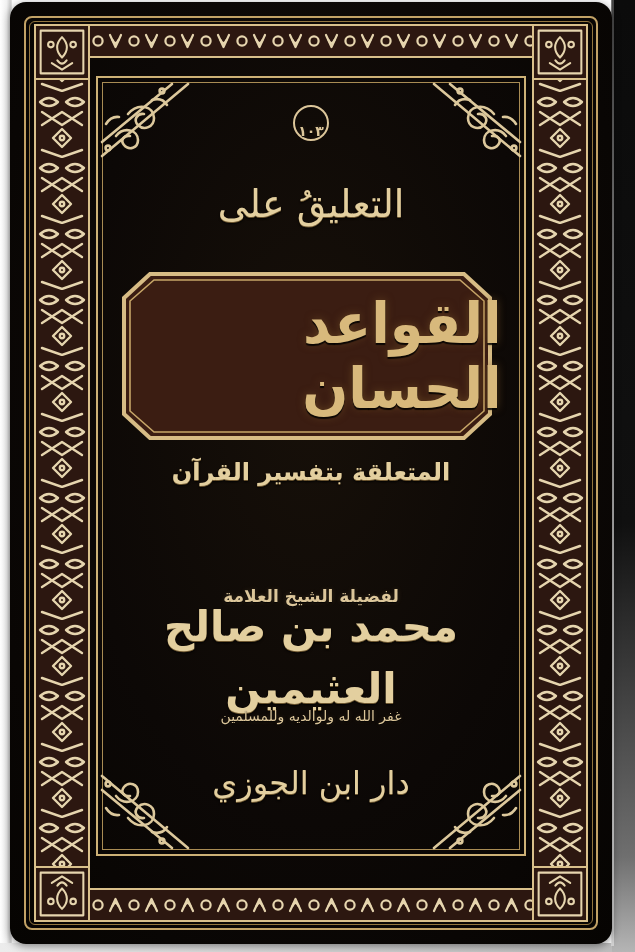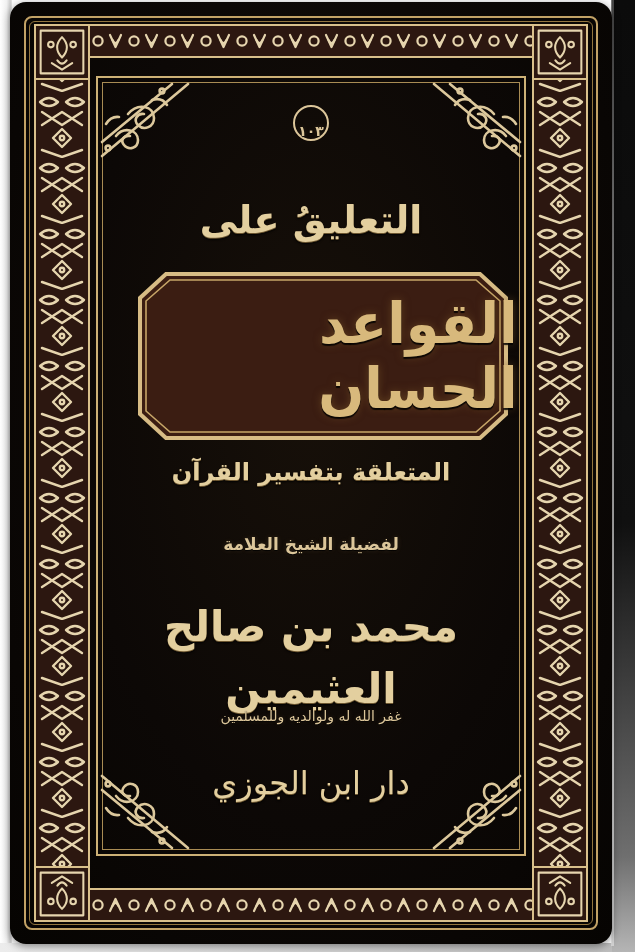--- a/index.html
+++ b/index.html
@@ -57,31 +57,31 @@
     color:#dcc globalization;}
   .gold-soft{color:#dcc69a;text-shadow:0 1px 1px rgba(0,0,0,.9),0 0 5px rgba(220,190,130,.18);}
   .gold-strong{color:#e3cf9f;text-shadow:0 1px 0 #6b5530,0 2px 2px rgba(0,0,0,.9);}
 
   .series-row{top:100px;height:42px;display:flex;align-items:center;justify-content:center;gap:9px;
     font-size:16px;font-weight:bold;}
   .series-badge{display:inline-flex;align-items:flex-end;justify-content:center;
     width:32px;height:32px;border:2px solid #dcc69a;border-radius:50%;
     font-size:14px;font-weight:bold;color:#dcc69a;flex:0 0 auto;}
 
-  .pre-title{top:196px;font-size:38px;font-weight:bold;letter-spacing:0;}
-
-  .title-panel{position:absolute;left:126px;top:268px;width:374px;height:172px;}
+  .pre-title{top:180px;font-size:38px;font-weight:normal;letter-spacing:0;}
+
+  .title-panel{position:absolute;left:110px;top:268px;width:374px;height:172px;}
   .title-panel > svg{position:absolute;inset:0;width:100%;height:100%;}
   .title-main{position:absolute;inset:0;display:flex;align-items:center;justify-content:center;
     font-size:52px;font-weight:bold;color:#d8b97c;direction:rtl;
     text-shadow:0 2px 1px rgba(0,0,0,.85),0 0 8px rgba(120,85,40,.6);
     transform:scale(1.04,1.08);}
 
   .subtitle{top:456px;font-size:24px;font-weight:bold;}
-  .honorific{top:532px;font-size:17px;font-weight:bold;}
+  .honorific{top:584px;font-size:17px;font-weight:bold;}
   .author-name{top:594px;font-size:42px;font-weight:bold;line-height:62px;}
   .dua{top:682px;font-size:14px;font-weight:normal;margin-top:24px;}
   .print-note{top:764px;font-size:15px;font-weight:bold;}
   .publisher{top:762px;font-size:32px;font-weight:normal;letter-spacing:1px;}
 </style>
 </head>
 <body>
 
 <svg width="0" height="0" style="position:absolute" aria-hidden="true">
   <defs>

